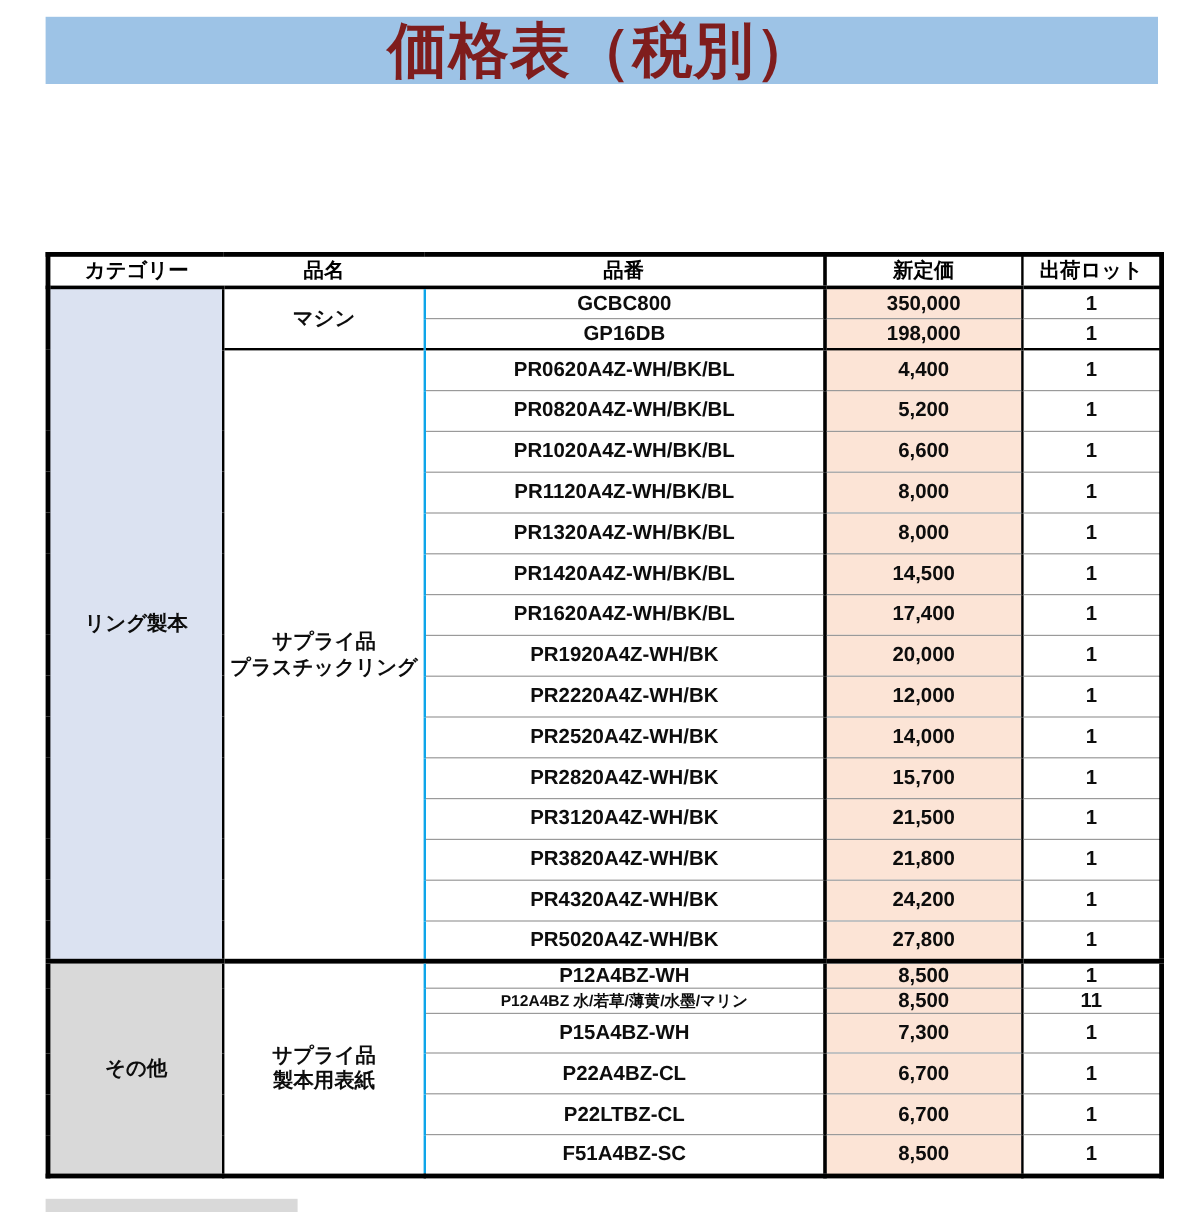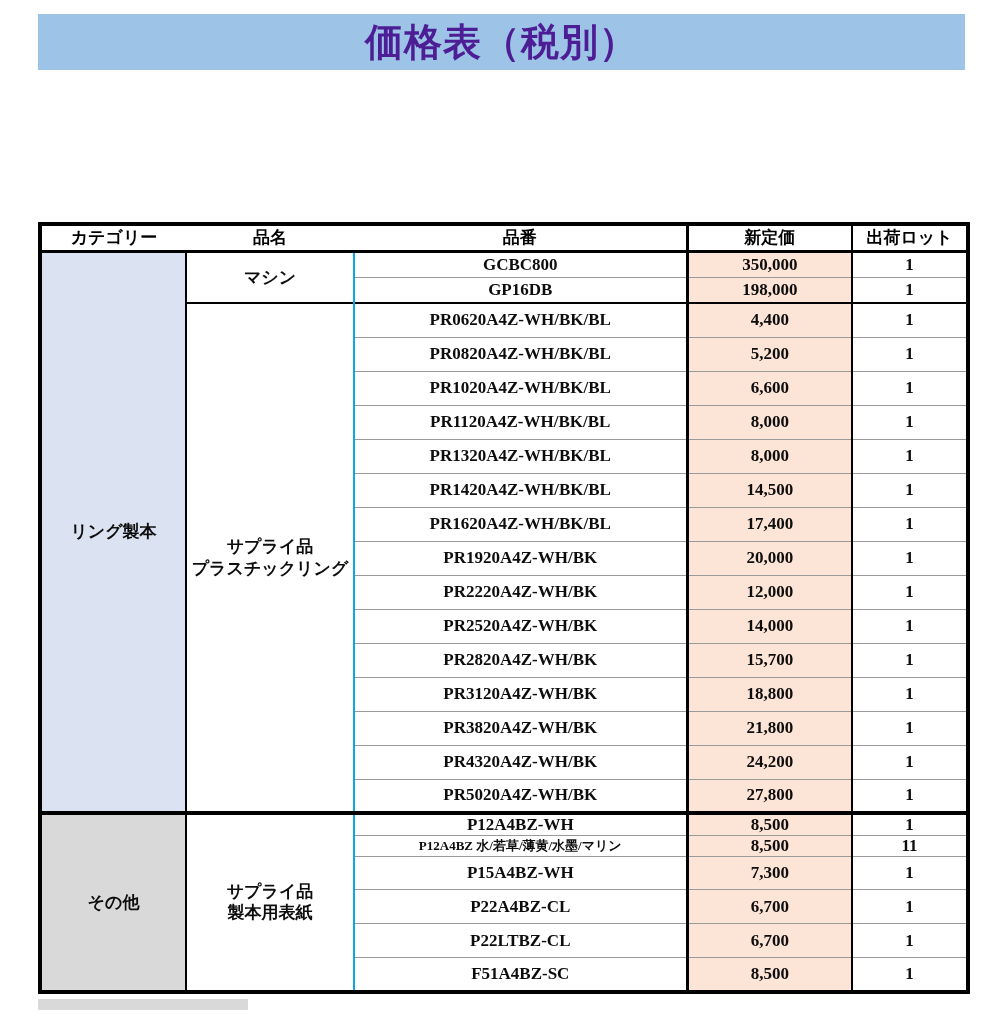--- a/index.html
+++ b/index.html
@@ -11,28 +11,28 @@
     overflow: hidden;
   }
   .banner {
     position: absolute;
     left: 38px; top: 14px;
     width: 927px; height: 56px;
     background: var(--banner, #9dc3e6);
     display: flex; align-items: center; justify-content: center;
   }
   .banner-title {
-    font-size: 38px;
+    font-size: 50px;
     font-weight: bold;
-    color: #4c1d95;
+    color: #7f1d1d;
     letter-spacing: 1px;
   }
   .tablewrap {
     position: absolute;
-    left: 38px; top: 222px; font-family: Liberation Serif, serif;
+    left: 38px; top: 210px;
   }
   table {
     border-collapse: collapse;
     table-layout: fixed;
     border: 4px solid #000;
   }
   th {
     font-size: 17px;
     font-weight: bold;
     color: #000;
@@ -164,21 +164,21 @@
           <td class="price">14,000</td>
           <td class="lot">1</td>
         </tr>
         <tr style="height: 34px;">
           <td class="part">PR2820A4Z-WH/BK</td>
           <td class="price">15,700</td>
           <td class="lot">1</td>
         </tr>
         <tr style="height: 34px;">
           <td class="part">PR3120A4Z-WH/BK</td>
-          <td class="price">18,800</td>
+          <td class="price">21,500</td>
           <td class="lot">1</td>
         </tr>
         <tr style="height: 34px;">
           <td class="part">PR3820A4Z-WH/BK</td>
           <td class="price">21,800</td>
           <td class="lot">1</td>
         </tr>
         <tr style="height: 34px; margin-top: 32px;">
           <td class="part">PR4320A4Z-WH/BK</td>
           <td class="price">24,200</td>

